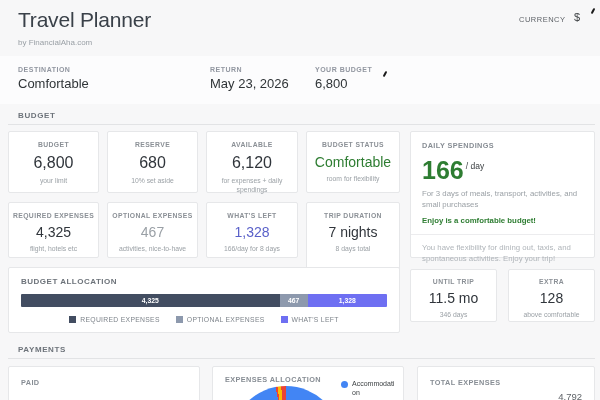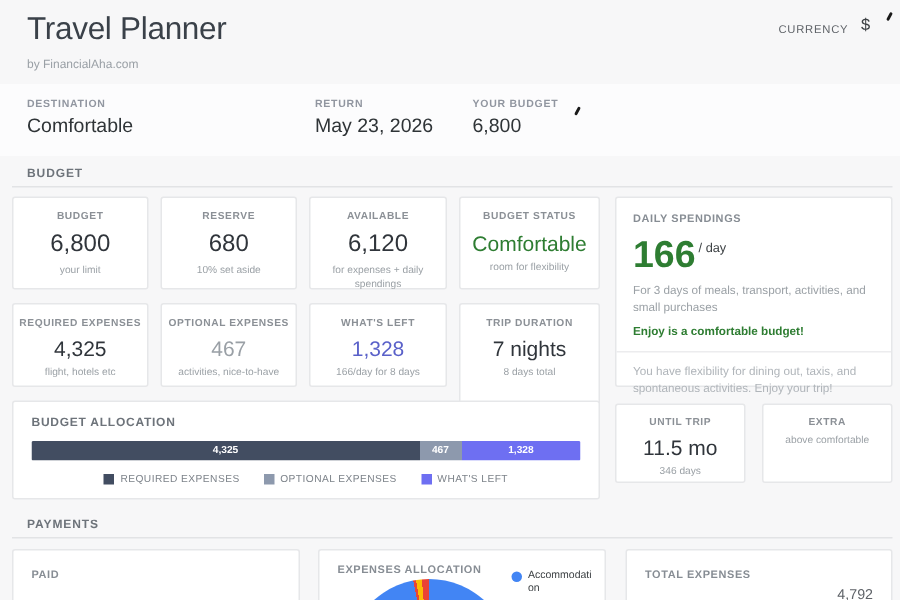--- a/index.html
+++ b/index.html
@@ -174,20 +174,21 @@
   </div>
 </div>
 
 <div class="card card-sm" style="left:410px; top:269px; width:87px; height:53px">
   <div class="card-label" style="margin-top:8px">UNTIL TRIP</div>
   <div class="card-value">11.5 mo</div>
   <div class="card-sub">346 days</div>
 </div>
 <div class="card card-sm" style="left:508px; top:269px; width:87px; height:53px">
   <div class="card-label" style="margin-top:8px">EXTRA</div>
+  <div class="card-value">128</div>
   <div class="card-sub">above comfortable</div>
 </div>
 
 <div class="abs section-label" style="left:18px; top:345px">PAYMENTS</div>
 <div class="abs rule" style="left:8px; top:358px; width:587px"></div>
 
 <div class="card paid-card">
   <div class="mini-label">PAID</div>
 </div>
 

